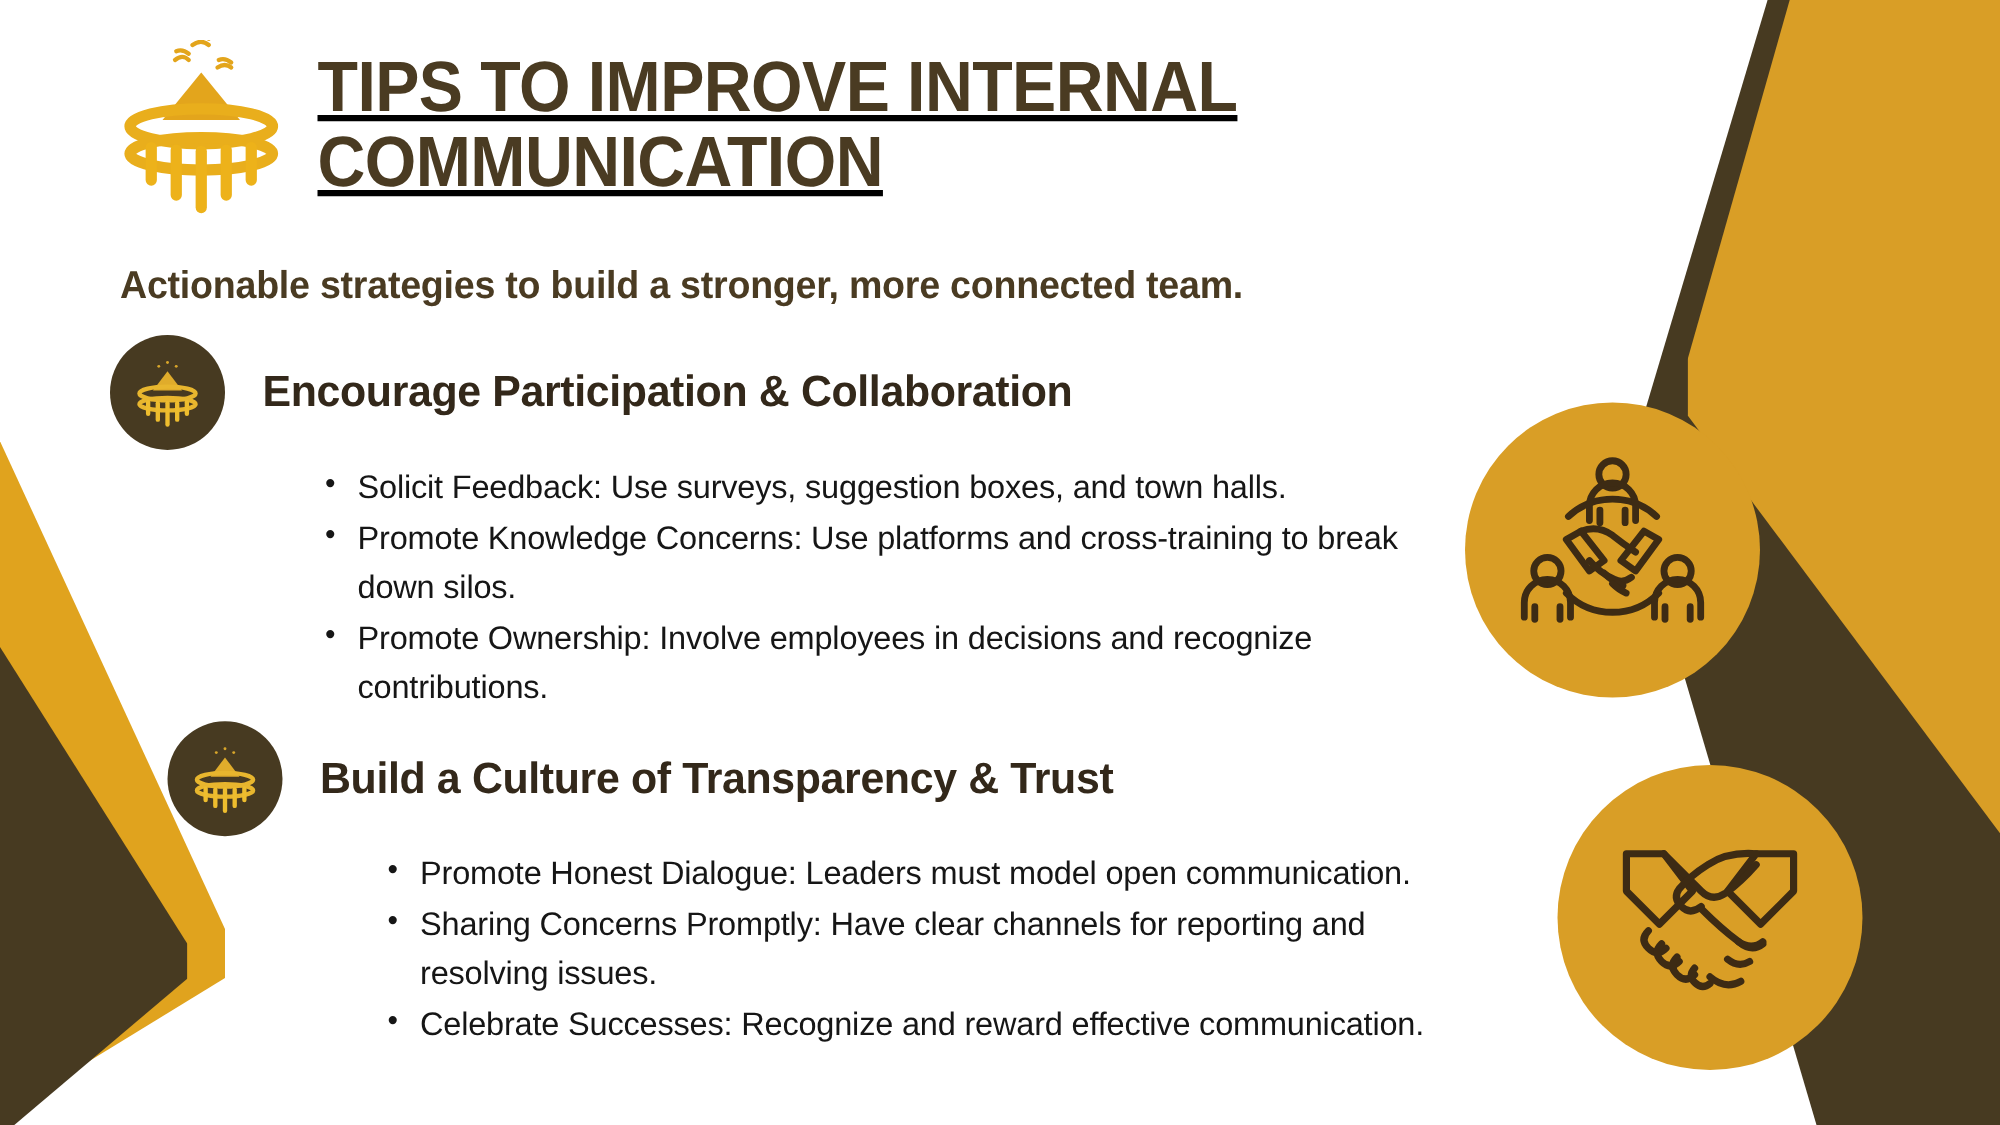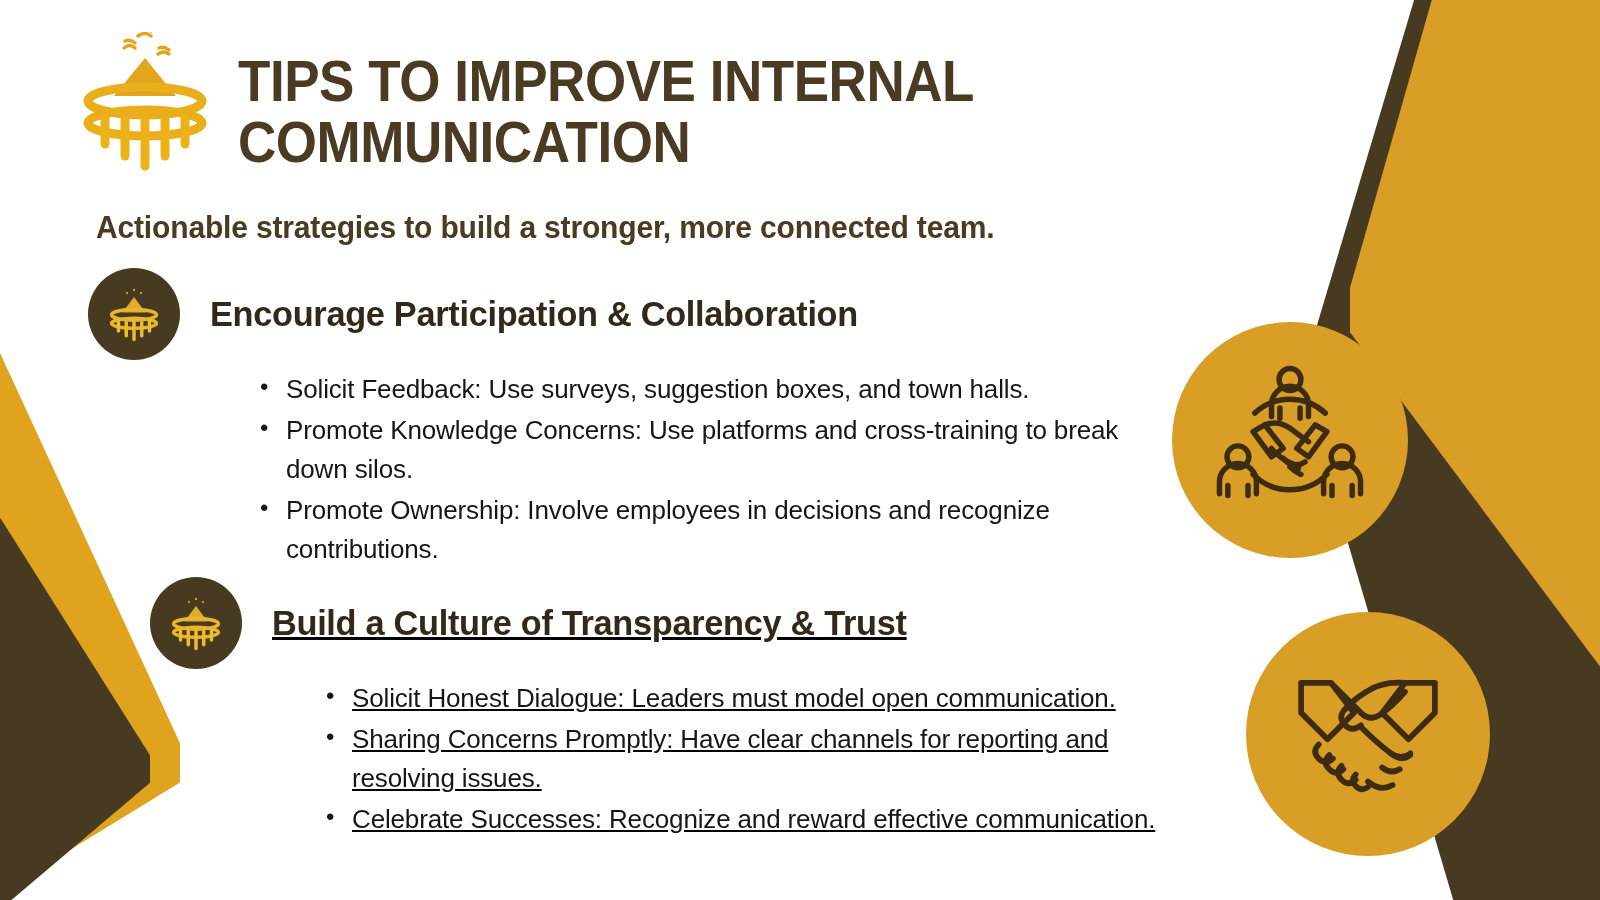--- a/index.html
+++ b/index.html
@@ -52,24 +52,25 @@
     width: 300px;
     height: 460px;
     background: #473A21;
     clip-path: polygon(0% 0%, 40% 0%, 100% 62%, 100% 68%, 42% 100%, 0% 100%);
   }
 
   
   .header {
     position: absolute;
     top: 28px;
-    left: 80px;
+    left: 96px;
     right: 330px;
     display: flex;
-    align-items: flex-end;
+    align-items: center;
+    text-decoration: underline;
   }
   .brand-logo {
     width: 130px;
     height: 140px;
     flex: 0 0 130px;
     margin-top: 4px;
   }
   .title {
     margin: 0 0 0 28px;
     color: #4A3B22;
@@ -93,21 +94,21 @@
     letter-spacing: -0.2px;
     transform: scaleX(0.97);
     transform-origin: left center;
   }
 
   
   .section {
     position: absolute;
   }
   .section-1 { top: 268px; left: 88px; width: 1060px; }
-  .section-2 { top: 577px; left: 150px; width: 1060px; text-decoration: underline; }
+  .section-2 { top: 577px; left: 134px; width: 1060px; }
 
   .section-head {
     display: flex;
     align-items: center;
   }
   .badge {
     width: 92px;
     height: 92px;
     flex: 0 0 92px;
     border-radius: 50%;
@@ -263,21 +264,21 @@
             <line x1="30" y1="51" x2="30" y2="68"></line>
             <line x1="40" y1="51" x2="40" y2="73"></line>
             <line x1="50" y1="51" x2="50" y2="68"></line>
             <line x1="60" y1="50" x2="60" y2="62"></line>
           </g>
         </svg>
       </div>
       <h2 class="section-title">Build a Culture of Transparency &amp; Trust</h2>
     </div>
     <ul class="bullets">
-      <li>Solicit Honest Dialogue: Leaders must model open communication.</li>
+      <li>Promote Honest Dialogue: Leaders must model open communication.</li>
       <li>Sharing Concerns Promptly: Have clear channels for reporting and resolving issues.</li>
       <li>Celebrate Successes: Recognize and reward effective communication.</li>
     </ul>
   </div>
 
   <div class="circle-ill circle-team">
     <svg viewBox="0 0 200 200" xmlns="http://www.w3.org/2000/svg" fill="none" stroke="#3D2B14" stroke-width="6.5" stroke-linecap="round" stroke-linejoin="round">
 
       <path d="M58 68 A62 62 0 0 1 142 68"></path>
       <path d="M56 141 A62 62 0 0 0 144 141"></path>

